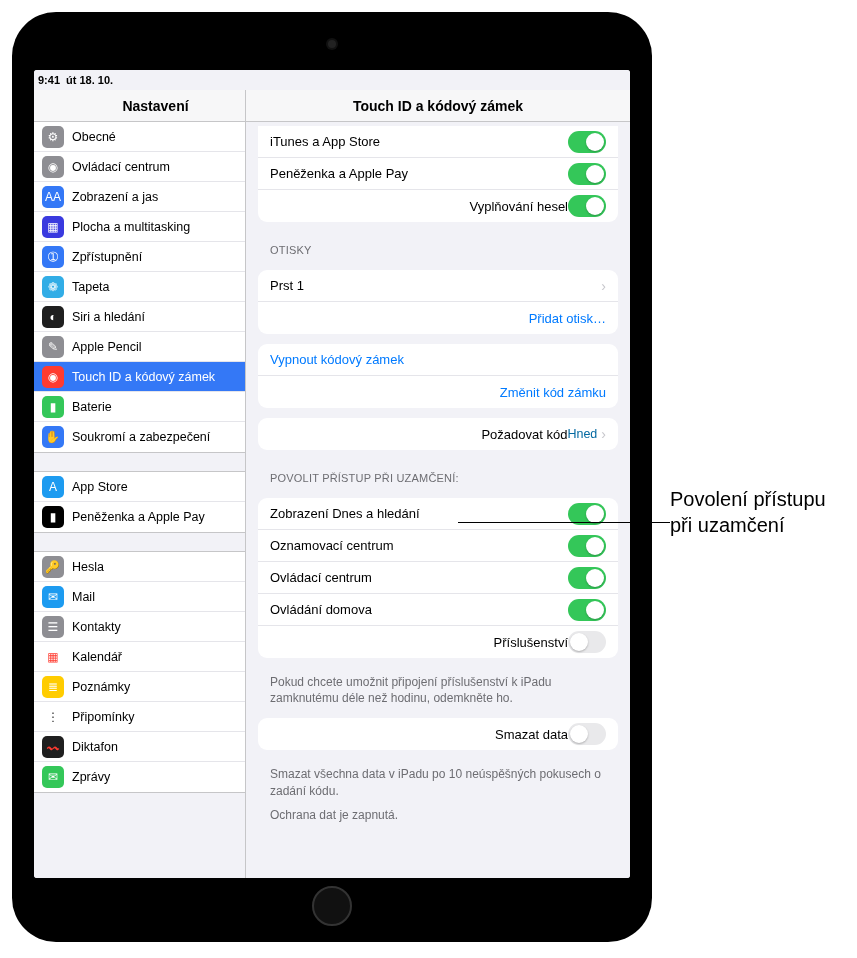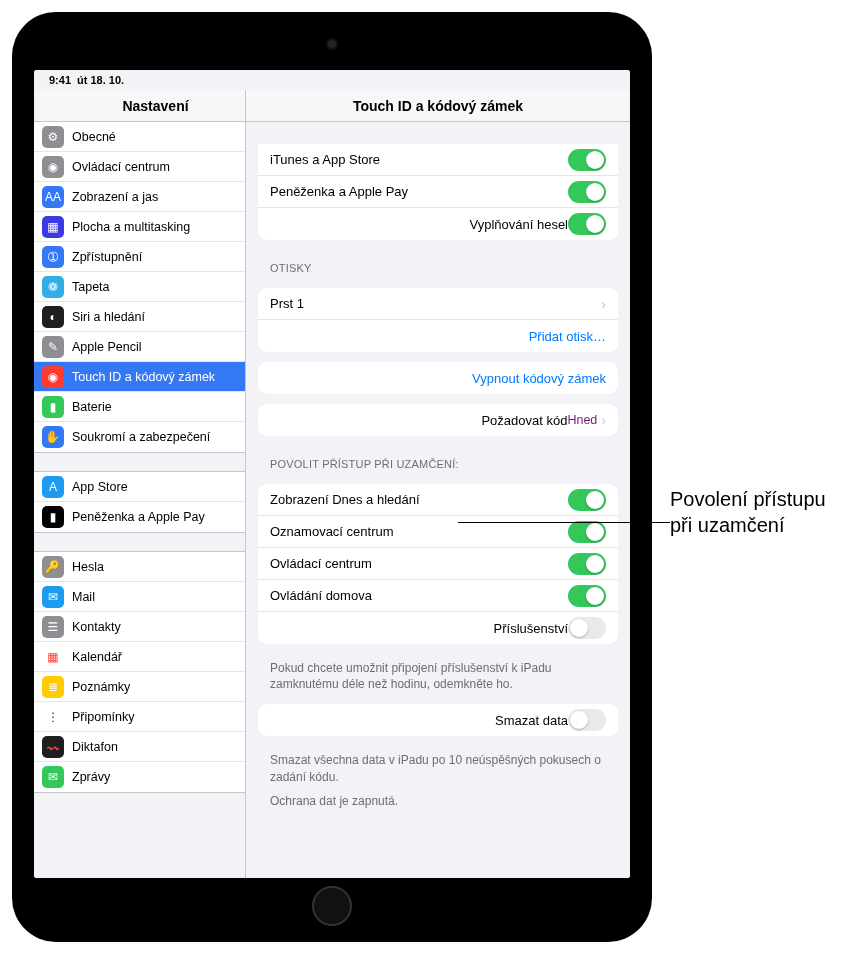--- a/index.html
+++ b/index.html
@@ -46,21 +46,21 @@
     flex-direction: column;
   }
   
   .status-bar {
     height: 20px;
     background: #f2f2f7;
     display: flex;
     align-items: center;
     font-size: 11px;
     font-weight: 600;
-    padding: 0 15px;
+    padding: 0 4px;
     color: #000;
   }
   .status-left { flex: 0 0 auto; display: flex; gap: 6px; }
   .status-right { margin-left: auto; display: flex; align-items: center; gap: 4px; margin-top: 41px; }
   .wifi-icon, .battery-icon { display: inline-block; }
   
   .split {
     flex: 1;
     display: flex;
     overflow: hidden;
@@ -144,34 +144,34 @@
     flex: 1;
     overflow-y: hidden;
     padding: 0 12px;
   }
   .dgroup {
     background: #fff;
     border-radius: 9px;
     margin: 10px 0;
     overflow: hidden;
   }
-  .dgroup.first { margin-top: 22px; border-top-left-radius: 0; border-top-right-radius: 0; }
+  .dgroup.first { margin-top: 4px; border-top-left-radius: 0; border-top-right-radius: 0; }
   .drow {
     display: flex;
     align-items: center;
     min-height: 32px;
     padding: 2px 12px;
     border-bottom: 0.5px solid #e5e5ea;
     font-size: 13px;
     color: #000;
   }
   .drow:last-child { border-bottom: none; text-align: right; }
   .drow-label { flex: 1; }
   .drow.link { color: #007aff; cursor: pointer; }
-  .drow-value { color: #701a75; font-size: 12.5px; margin-right: 4px; }
+  .drow-value { color: #0369a1; font-size: 12.5px; margin-right: 4px; }
   .chevron {
     color: #c7c7cc;
     font-size: 14px;
     font-weight: 300;
   }
   .section-header {
     font-size: 11px;
     color: #6d6d72;
     text-transform: uppercase;
     padding: 12px 12px 4px 12px;
@@ -381,20 +381,23 @@
             </div>
             <div class="drow link">
               <span class="drow-label">Přidat otisk…</span>
             </div>
           </div>
 
           <div class="dgroup">
             <div class="drow link">
               <span class="drow-label">Vypnout kódový zámek</span>
             </div>
+            <div class="drow link">
+              <span class="drow-label">Změnit kód zámku</span>
+            </div>
           </div>
 
           <div class="dgroup">
             <div class="drow">
               <span class="drow-label">Požadovat kód</span>
               <span class="drow-value">Hned</span>
               <span class="chevron">›</span>
             </div>
           </div>
 

